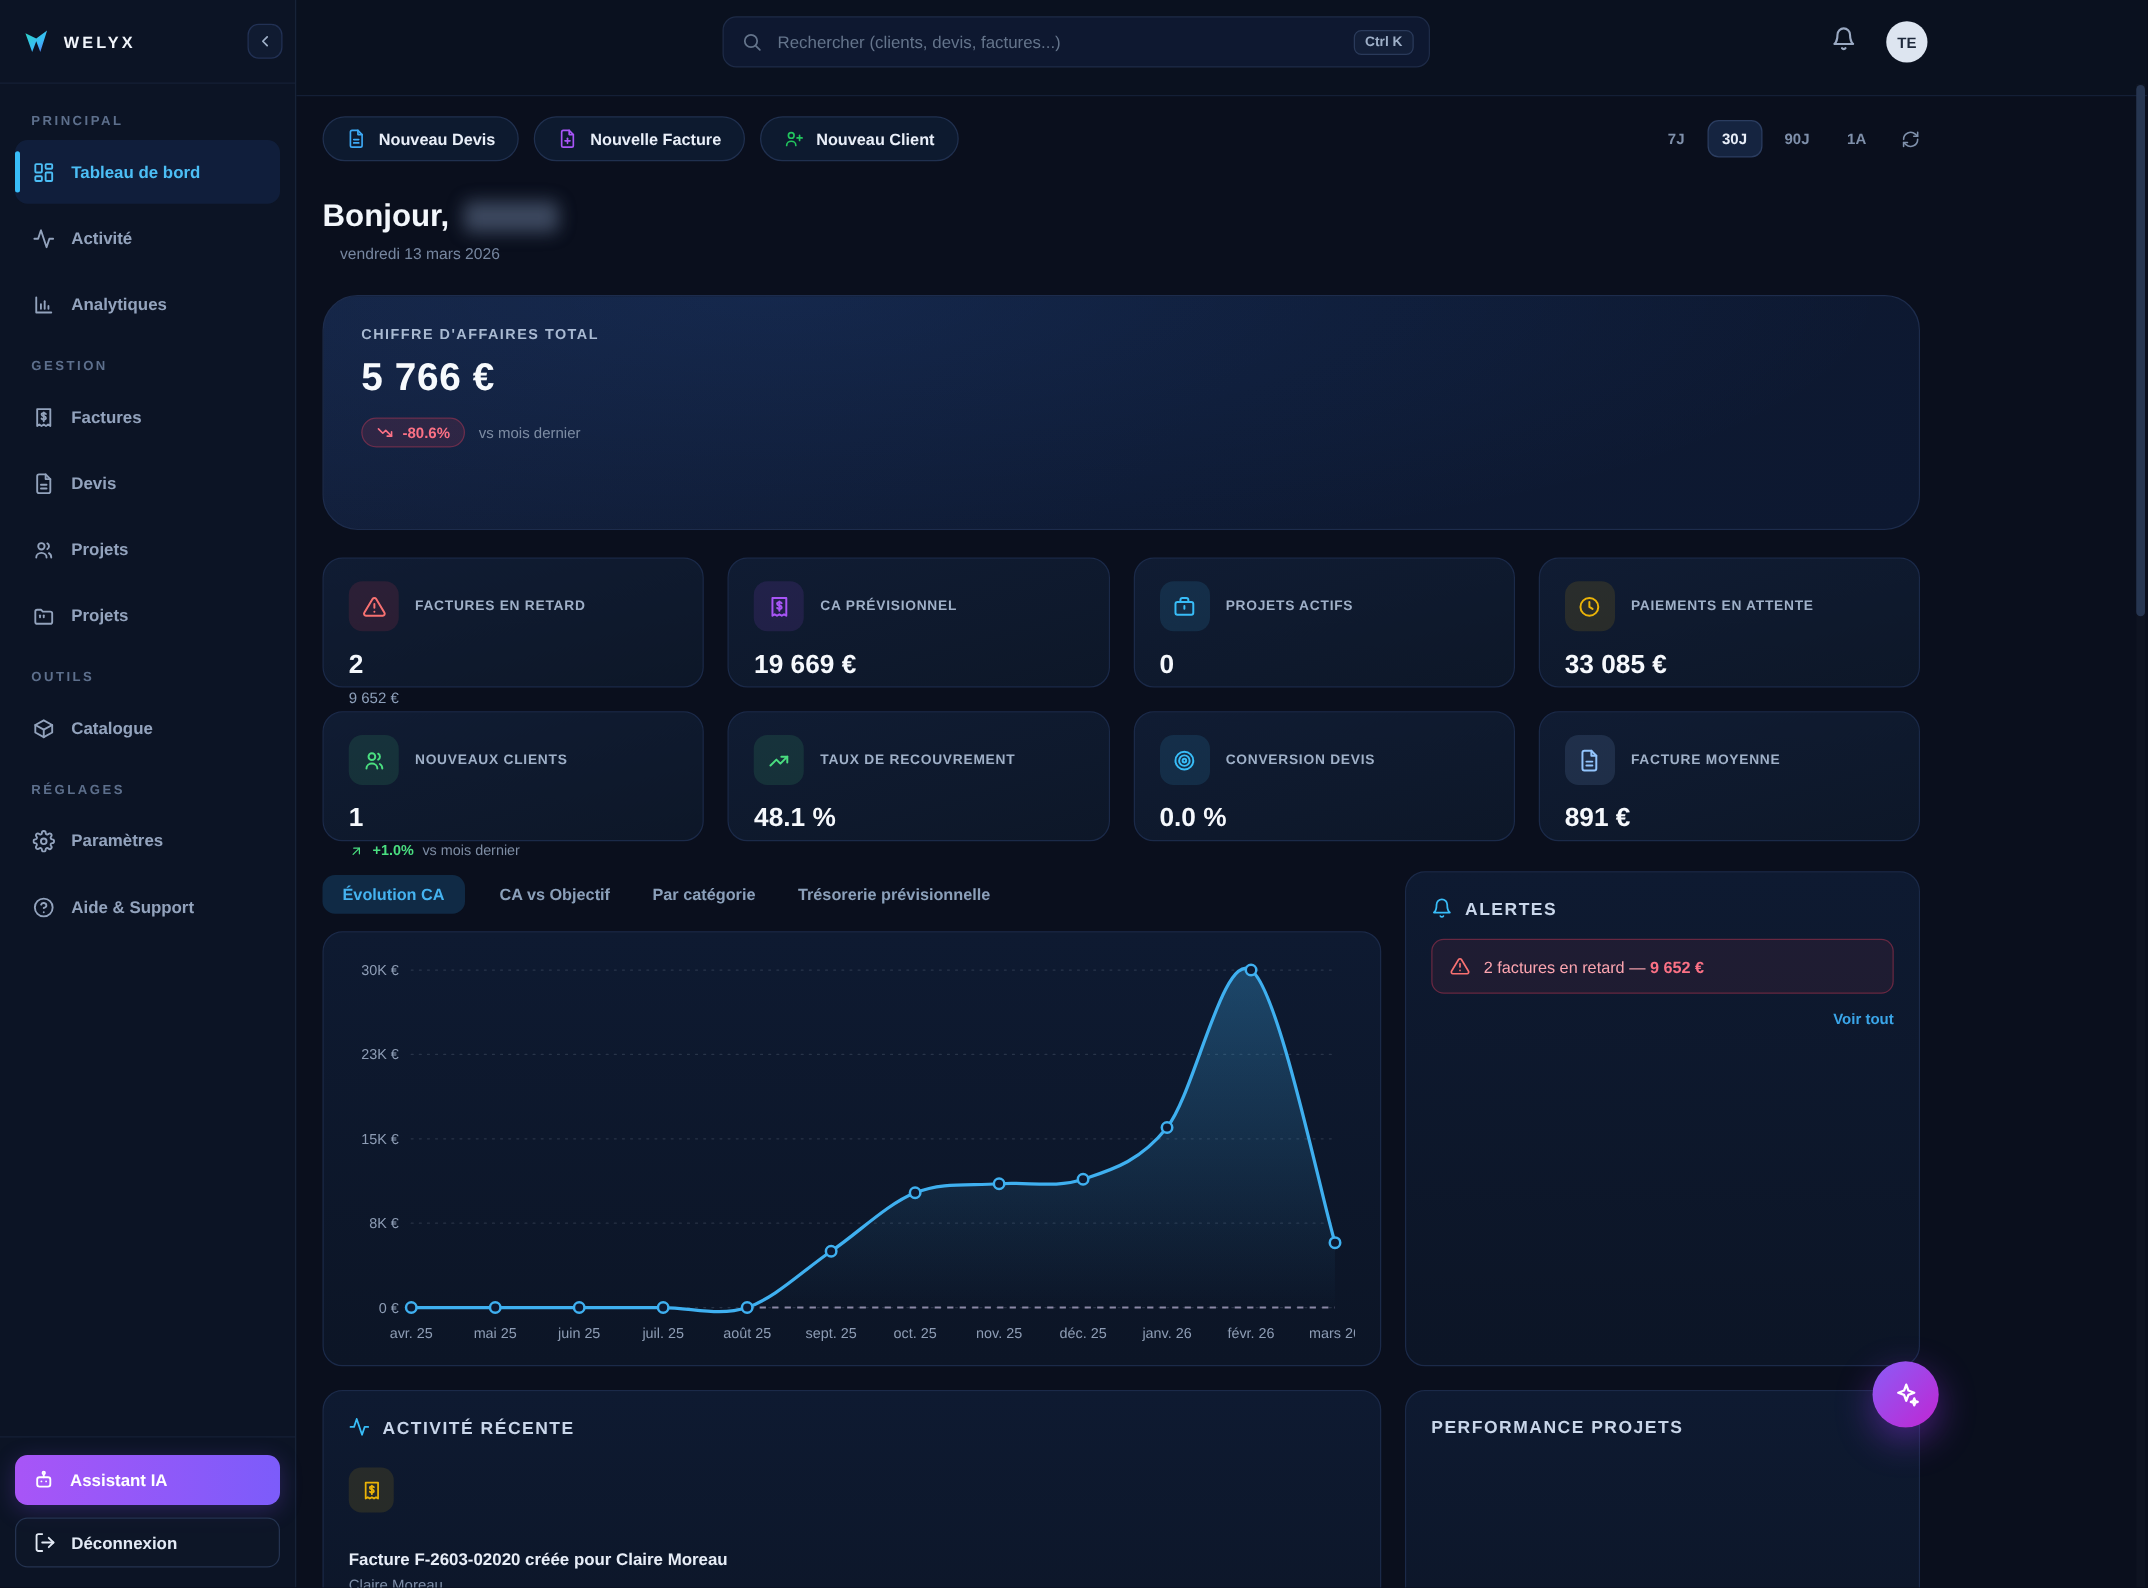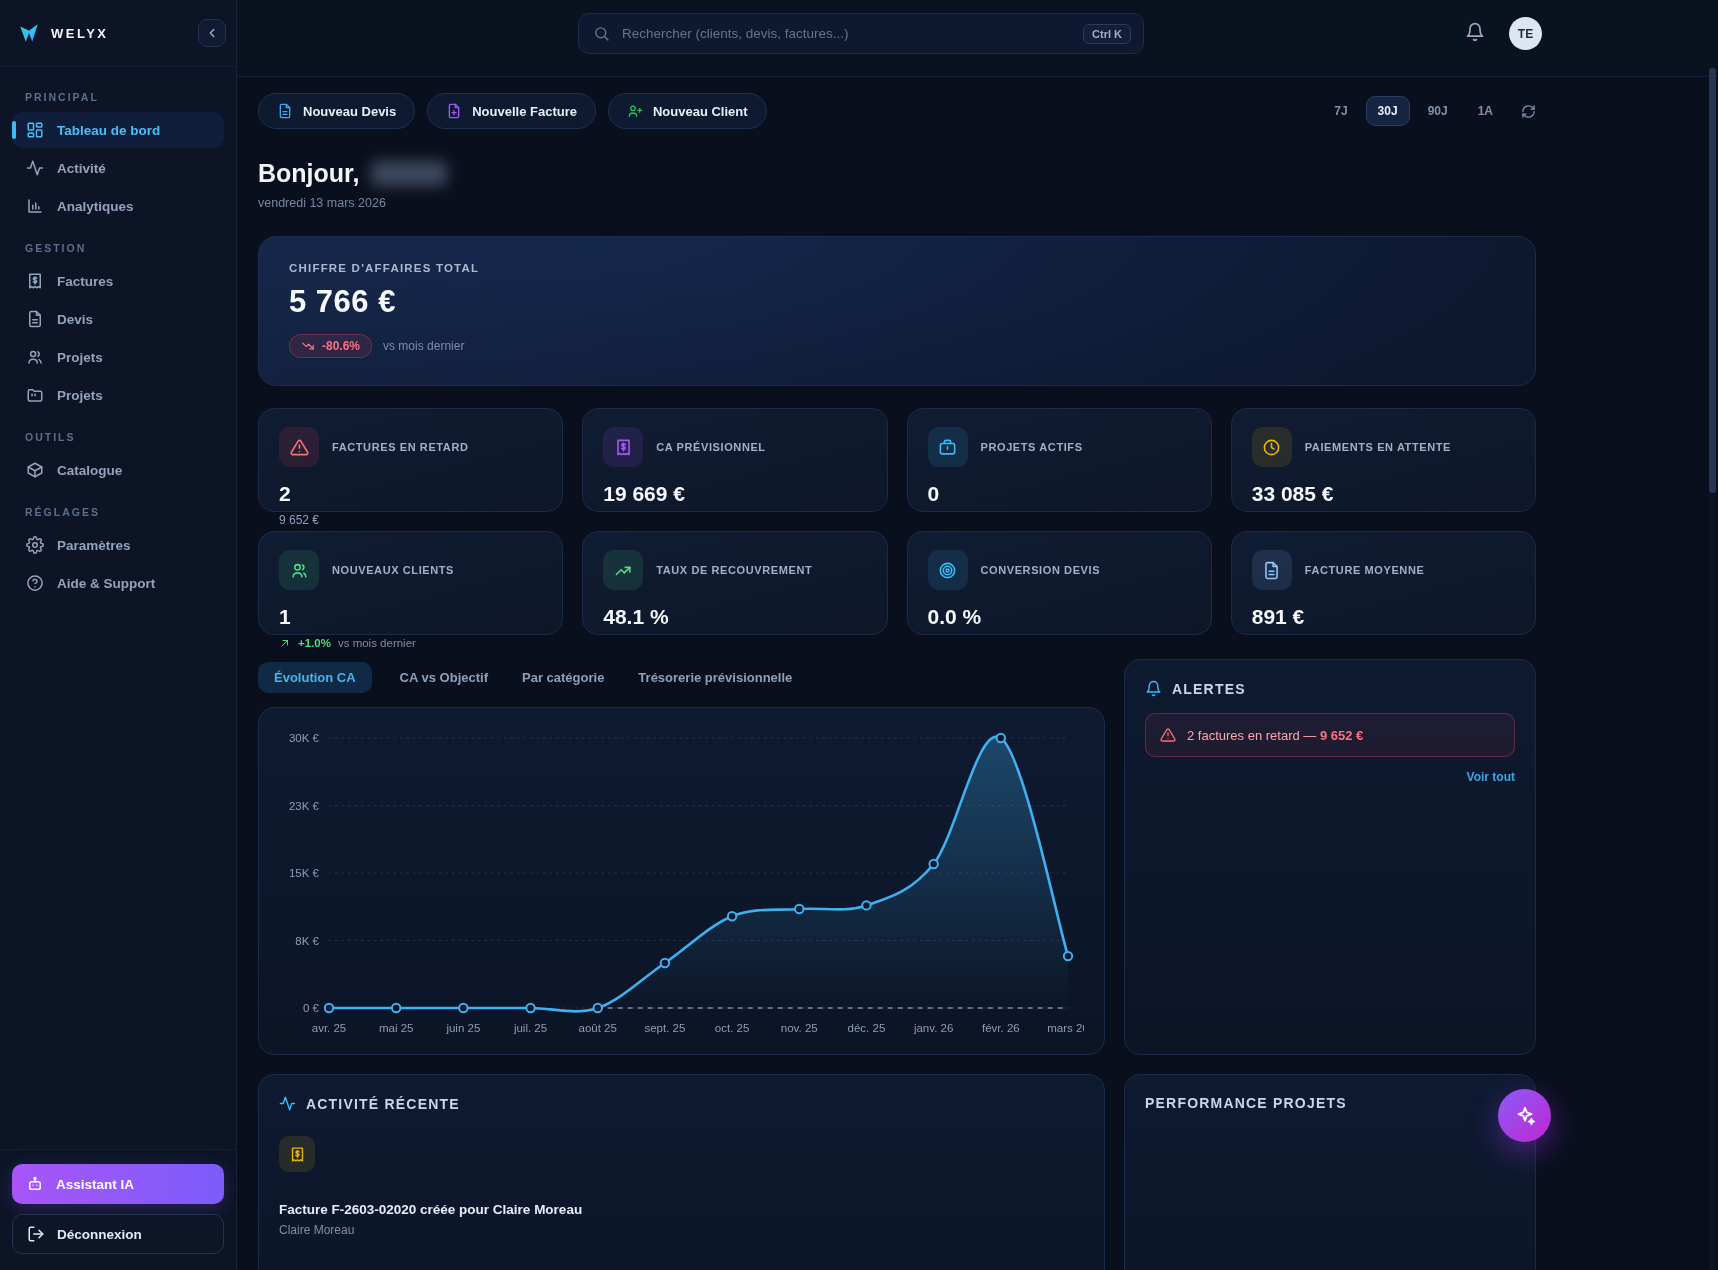--- a/index.html
+++ b/index.html
@@ -17,21 +17,21 @@
     display:flex;flex-direction:column;z-index:5;
   }
   .side-head{height:67px;min-height:67px;display:flex;align-items:center;gap:9px;
     padding:0 16px;border-bottom:1px solid #141f36;position:relative;}
   .brand-name{font-size:13px;font-weight:800;letter-spacing:2.5px;color:#f1f5fb;}
   .collapse-btn{position:absolute;right:10px;top:50%;transform:translateY(-50%);
     width:28px;height:28px;border-radius:9px;background:#101b31;border:1px solid #223154;
     display:flex;align-items:center;justify-content:center;color:#9fb0c8;cursor:pointer;}
   .side-nav{flex:1;padding:6px 12px;overflow:hidden;}
   .sec-label{font-size:10.5px;font-weight:700;letter-spacing:2px;color:#5d6f8c;margin:18px 13px 9px;}
-  .nav-item{height:36px;border-radius:10px;display:flex;align-items:center;gap:13px;
+  .nav-item{height:51px;border-radius:10px;display:flex;align-items:center;gap:13px;
     padding:0 14px;color:#93a3bd;font-size:13.5px;font-weight:600;cursor:pointer;position:relative;margin:2px 0;}
   .nav-item.active{background:rgba(56,132,255,0.10);color:#4cbef5;}
   .nav-item.active::before{content:"";position:absolute;left:0;top:9px;bottom:9px;width:3.5px;
     border-radius:3px;background:#38bdf8;}
   .side-bottom{padding:14px 12px 16px;border-top:1px solid #141f36;}
   .assistant-btn{height:40px;border-radius:10px;display:flex;align-items:center;gap:12px;padding:0 14px;
     background:linear-gradient(90deg,#a855f7,#7c5cfa);color:#ffffff;font-size:13.5px;font-weight:700;
     cursor:pointer;margin-bottom:10px;box-shadow:0 4px 18px rgba(140,80,250,0.25);}
   .logout-btn{height:40px;border-radius:10px;display:flex;align-items:center;gap:12px;padding:0 14px;
     background:rgba(15,24,42,0.6);border:1px solid #243350;color:#e3eaf5;font-size:13.5px;font-weight:700;cursor:pointer;}
@@ -62,23 +62,23 @@
   .period-group{display:flex;align-items:center;gap:6px;}
   .period-btn{padding:7px 11px;border-radius:9px;border:1px solid transparent;background:transparent;
     color:#7f90ab;font-size:12px;font-weight:700;cursor:pointer;font-family:"Liberation Sans",sans-serif;}
   .period-btn.active{background:#152440;border-color:#2b3d60;color:#e8eef8;}
   .refresh-btn{margin-left:10px;color:#7f90ab;cursor:pointer;display:flex;}
 
   .greeting{margin-bottom:26px;}
   .greeting-line{display:flex;align-items:center;gap:12px;}
   .greeting-title{font-size:25px;font-weight:800;color:#f2f6fb;}
   .name-blur{width:76px;height:25px;border-radius:5px;background:#46536b;filter:blur(7px);opacity:.85;}
-  .greeting-date{font-size:12.5px;color:#76869f;margin-top:8px;}
-
-  .hero{height:150px;border-radius:18px;border:1px solid #1d2c4c;margin-bottom:22px;padding:25px 30px;
+  .greeting-date{font-size:12.5px;color:#76869f;margin-top:8px;margin-left:14px;}
+
+  .hero{height:188px;border-radius:28px;border:1px solid #1d2c4c;margin-bottom:22px;padding:25px 30px;
     background:radial-gradient(900px 220px at 28% 0%, rgba(56,132,255,0.10), transparent),
                linear-gradient(135deg,#13203c 0%,#0e1a33 55%,#0d1830 100%);}
   .hero-label{font-size:11.5px;font-weight:700;letter-spacing:1.2px;color:#a9bad2;}
   .hero-value{font-size:31px;font-weight:800;color:#f7fafd;margin-top:10px;letter-spacing:.5px;}
   .hero-delta-row{display:flex;align-items:center;gap:11px;margin-top:14px;}
   .delta-badge{display:flex;align-items:flex-end;gap:7px;padding:4px 11px;border-radius:999px;
     background:rgba(244,63,94,0.12);border:1px solid rgba(244,63,94,0.32);color:#fb7185;
     font-size:12px;font-weight:700;}
   .delta-note{font-size:12px;color:#7d8ca3;}
 

